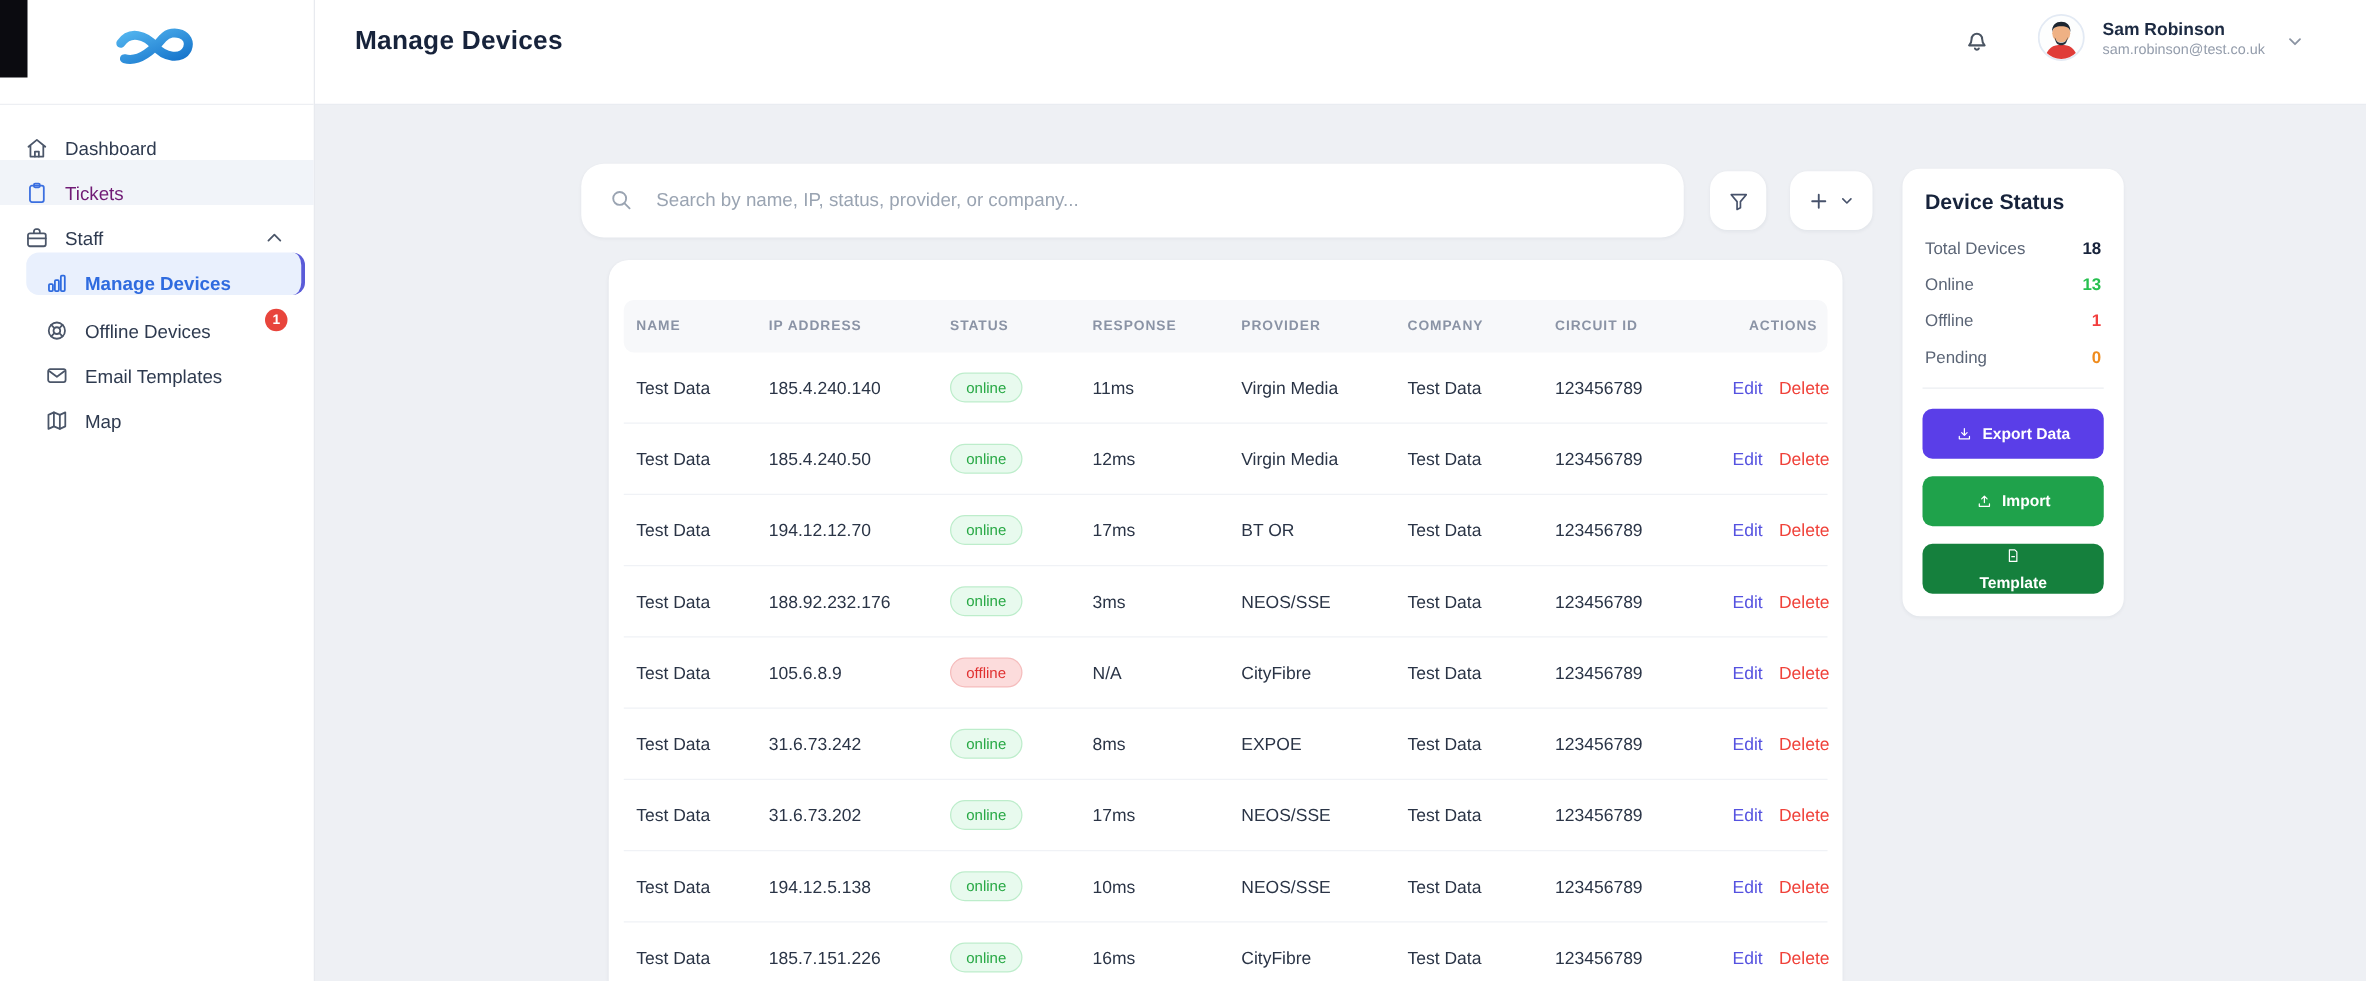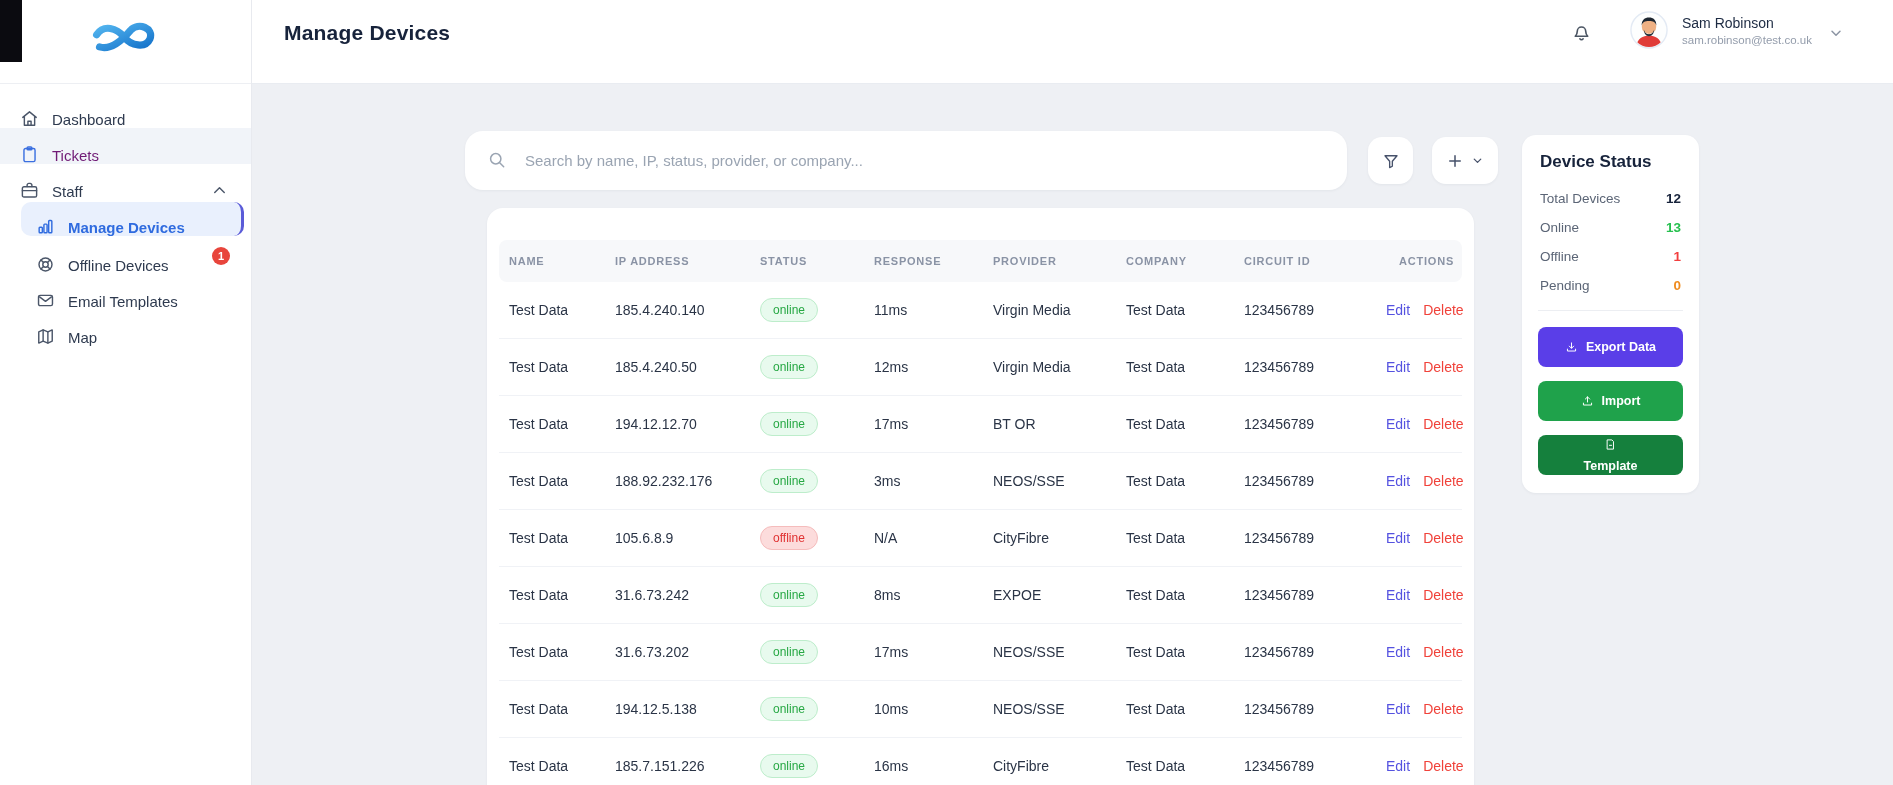--- a/index.html
+++ b/index.html
@@ -36,21 +36,21 @@
   .chev svg { width:15px; height:15px; }
 
   
   .header { position:absolute; left:252px; top:0; width:1641px; height:84px;
     background:#fff; border-bottom:1px solid #e9ecf1; z-index:2; }
   .page-title { position:absolute; left:32px; top:21px; font-size:21px; font-weight:700;
     color:#17233b; letter-spacing:.2px; }
   .bell { position:absolute; left:1318px; top:20px; color:#4b5563; cursor:pointer; }
   .bell svg { width:23px; height:23px; }
   .avatar { position:absolute; left:1378px; top:11px; width:38px; height:38px; cursor:pointer; }
-  .user-name { position:absolute; left:1430px; top:15px; font-size:14px; font-weight:400; color:#1c2a42; }
+  .user-name { position:absolute; left:1430px; top:15px; font-size:14px; font-weight:700; color:#1c2a42; }
   .user-email { position:absolute; left:1430px; top:34px; font-size:11.5px; color:#939cab; }
   .user-chev { position:absolute; left:1576px; top:25px; color:#8b94a3; cursor:pointer; }
   .user-chev svg { width:16px; height:16px; }
 
   
   .search-wrap { position:absolute; left:465px; top:131px; width:882px; height:59px;
     background:#fff; border-radius:18px; box-shadow:0 1px 3px rgba(20,30,55,.05); }
   .search-wrap .icn { position:absolute; left:22px; top:19px; color:#9aa4b2; }
   .search-wrap .icn svg { width:20px; height:20px; }
   .search-input { position:absolute; left:60px; top:0; width:800px; height:100%;
@@ -357,21 +357,21 @@
         </div>
       </div>
   </div>
 </section>
 
 <aside class="panel">
   <h2 class="panel-title">Device Status</h2>
   <div id="stats">
       <div class="stat-row">
         <span class="stat-label">Total Devices</span>
-        <span class="stat-value" style="color: rgb(23, 35, 59);">12</span>
+        <span class="stat-value" style="color: rgb(23, 35, 59);">18</span>
       </div>
       <div class="stat-row">
         <span class="stat-label">Online</span>
         <span class="stat-value" style="color: rgb(39, 192, 79);">13</span>
       </div>
       <div class="stat-row">
         <span class="stat-label">Offline</span>
         <span class="stat-value" style="color: rgb(242, 62, 62);">1</span>
       </div>
       <div class="stat-row">

